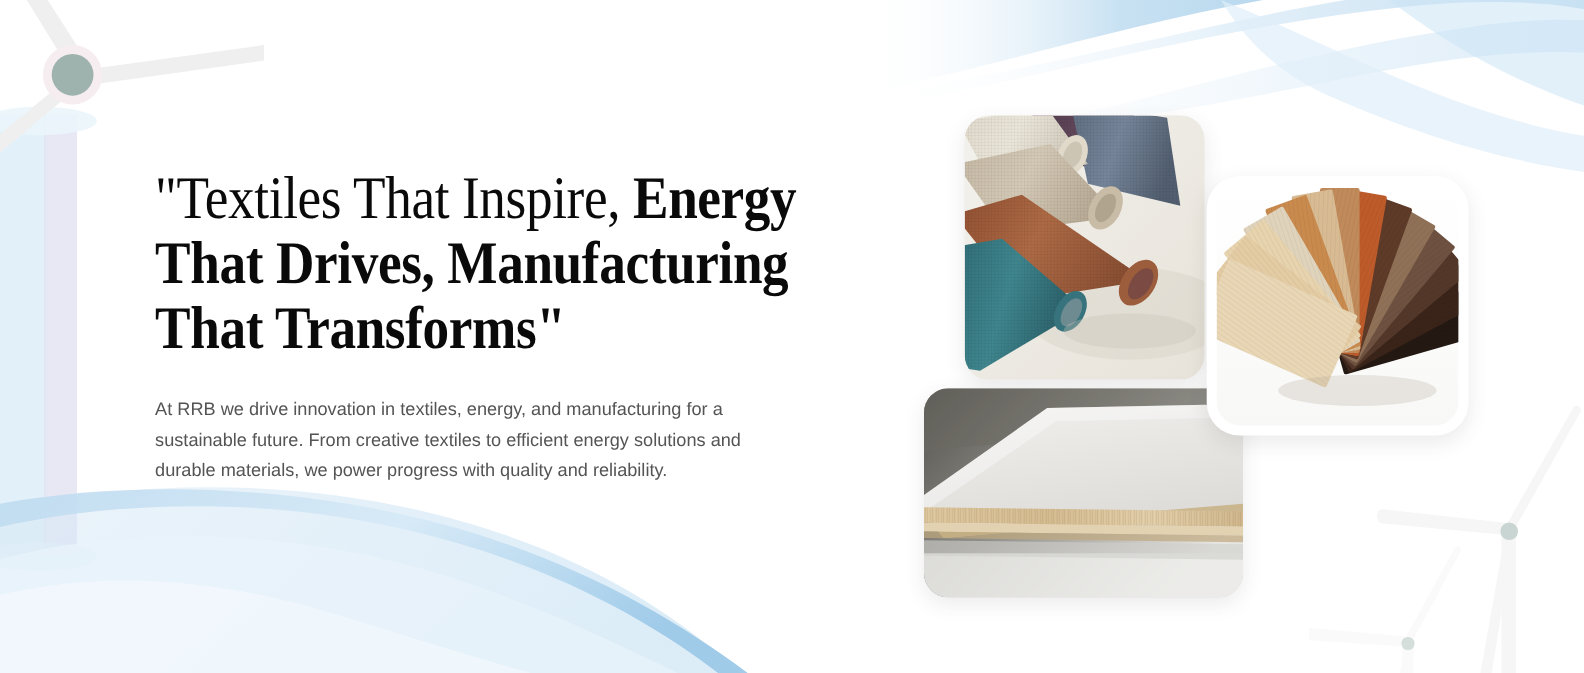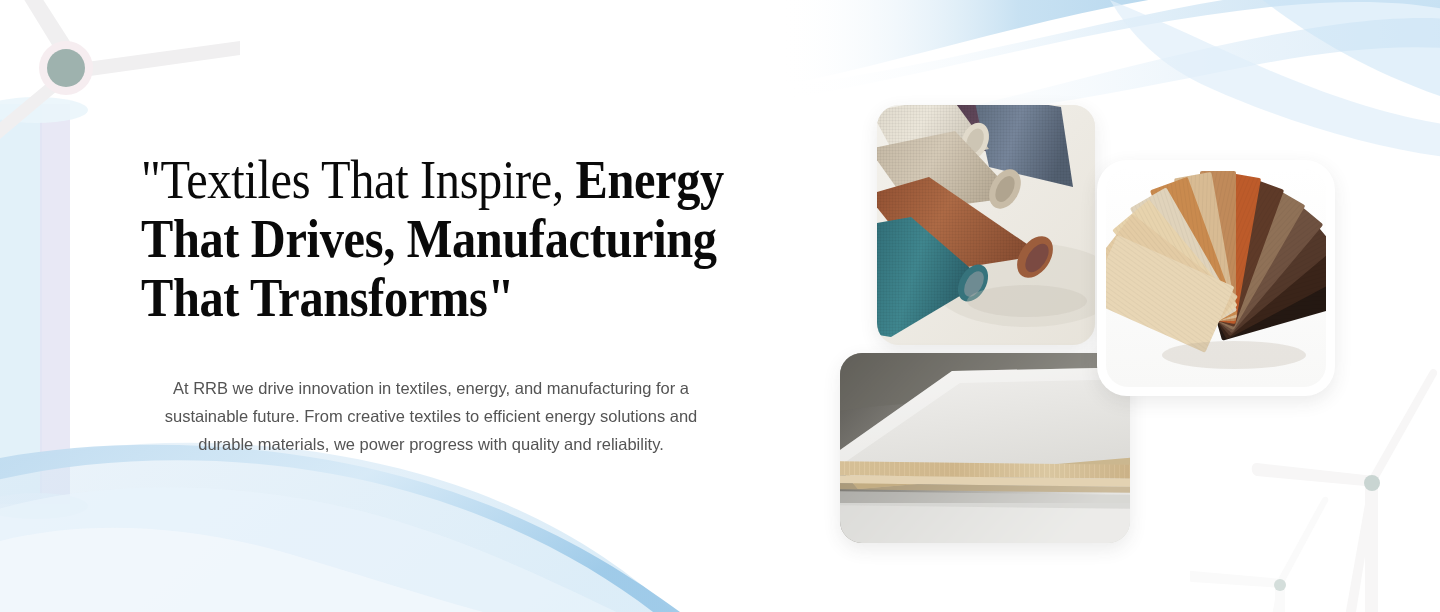--- a/index.html
+++ b/index.html
@@ -32,28 +32,27 @@
     letter-spacing:-0.4px;
     color:#0a0a0a;
     margin:0 0 0 0;
     font-weight:400;
     transform:scaleX(0.88);
     transform-origin:left top;
     white-space:pre-wrap;
   }
   .headline .bold{font-weight:700;}
   .subcopy{
-    margin:16px;
+    margin:0;
     padding-top:31px;
     font-size:16.5px;
     line-height:28px;
     color:#545454;
     max-width:548px;
     font-family:"Liberation Sans", sans-serif;
-    text-align:center;
   }
 
   
   .cards{position:absolute;left:0;top:0;width:1440px;height:612px;z-index:4;}
   .card{position:absolute;overflow:hidden;}
 
   .card-fabric{
     left:877px;top:105px;width:218px;height:240px;
     border-radius:22px;
     background:#efece6;

